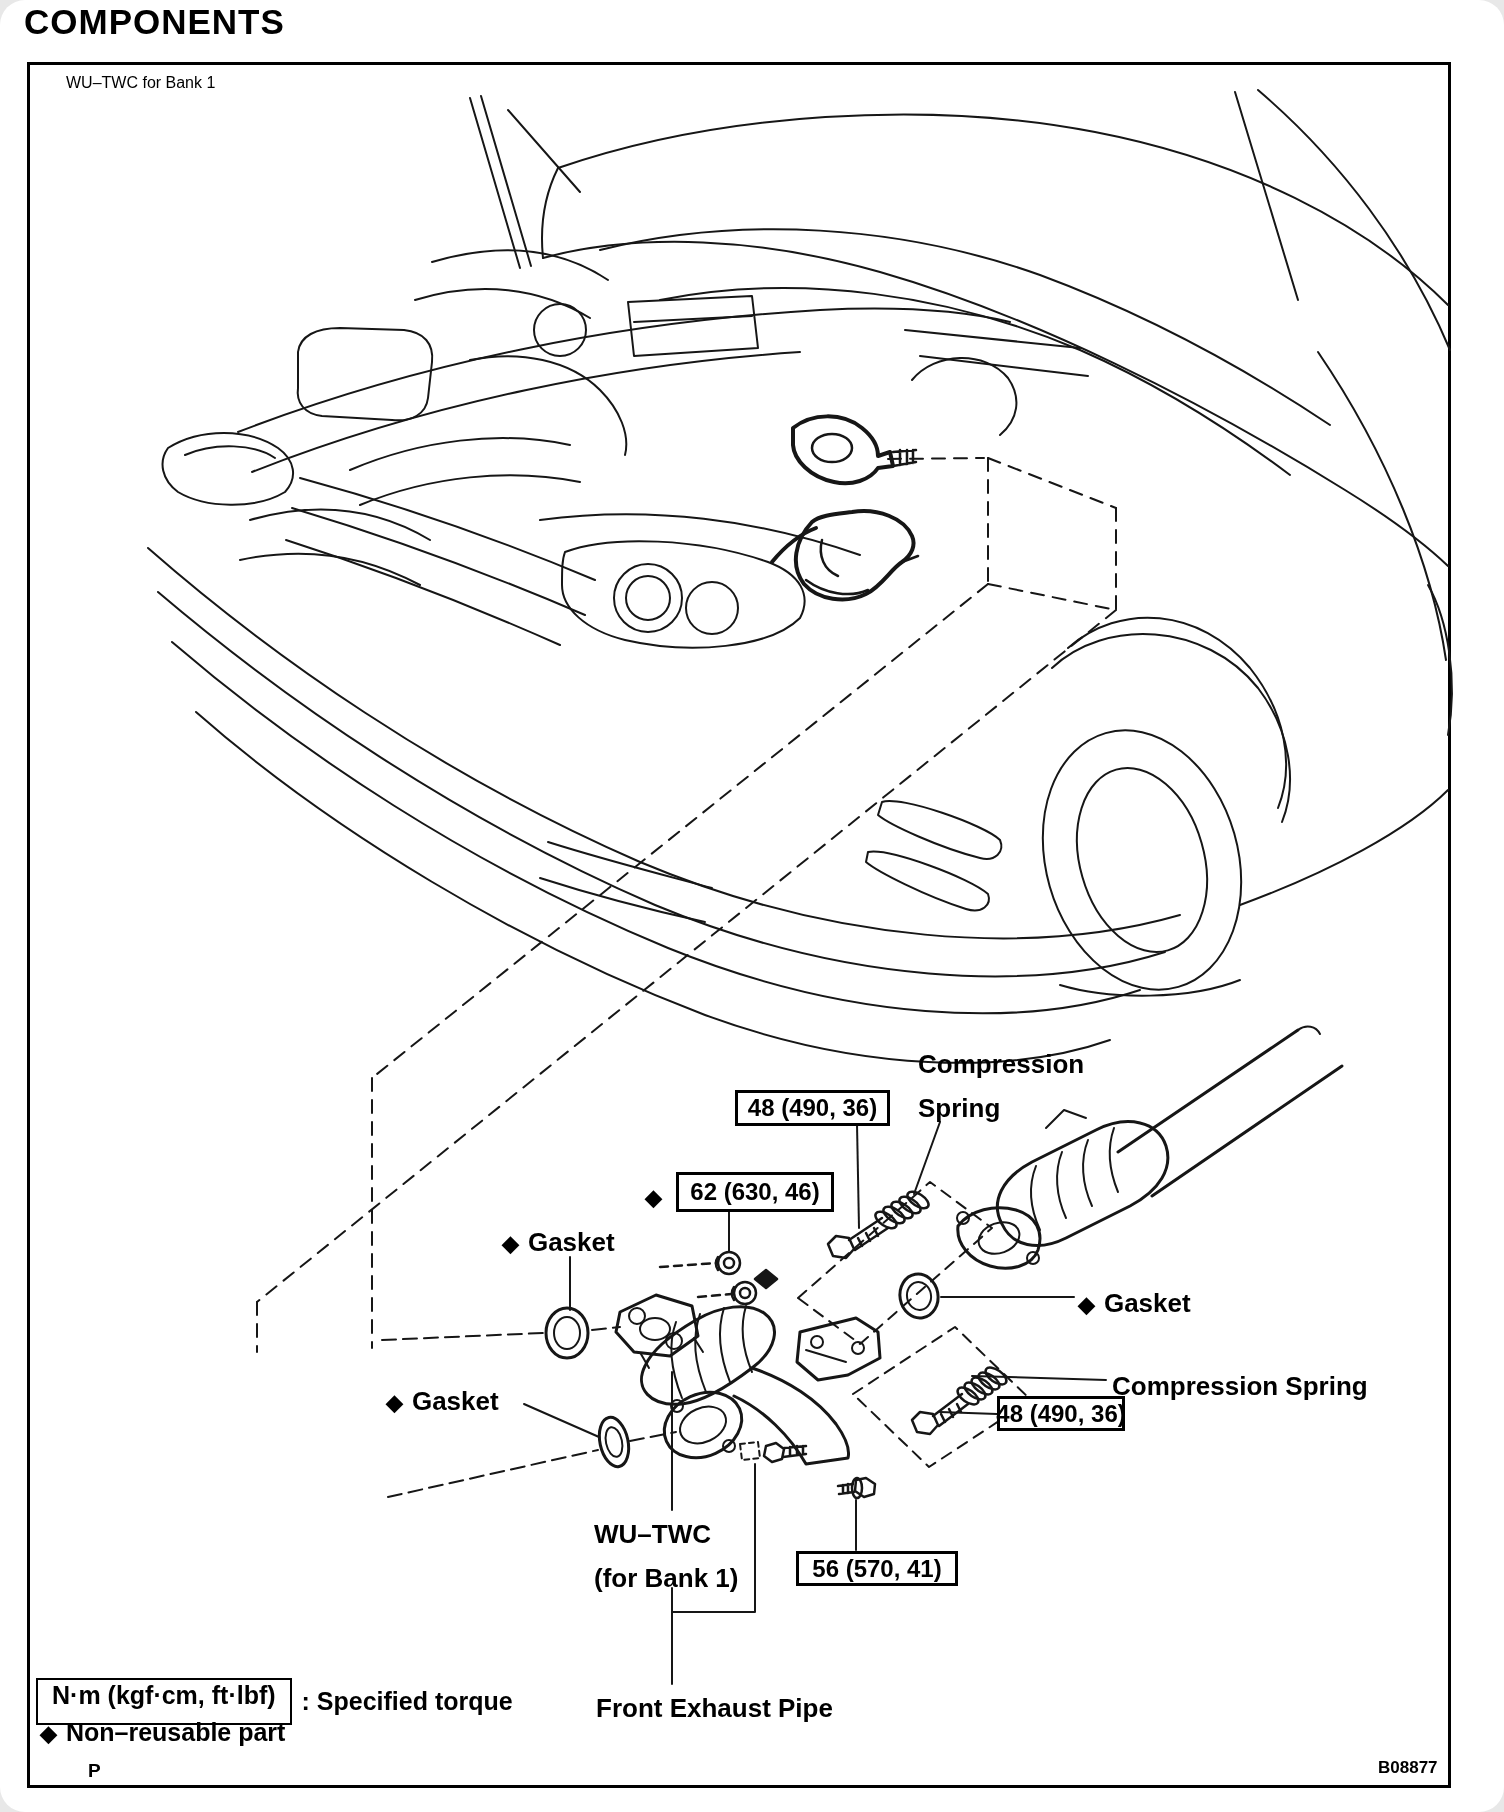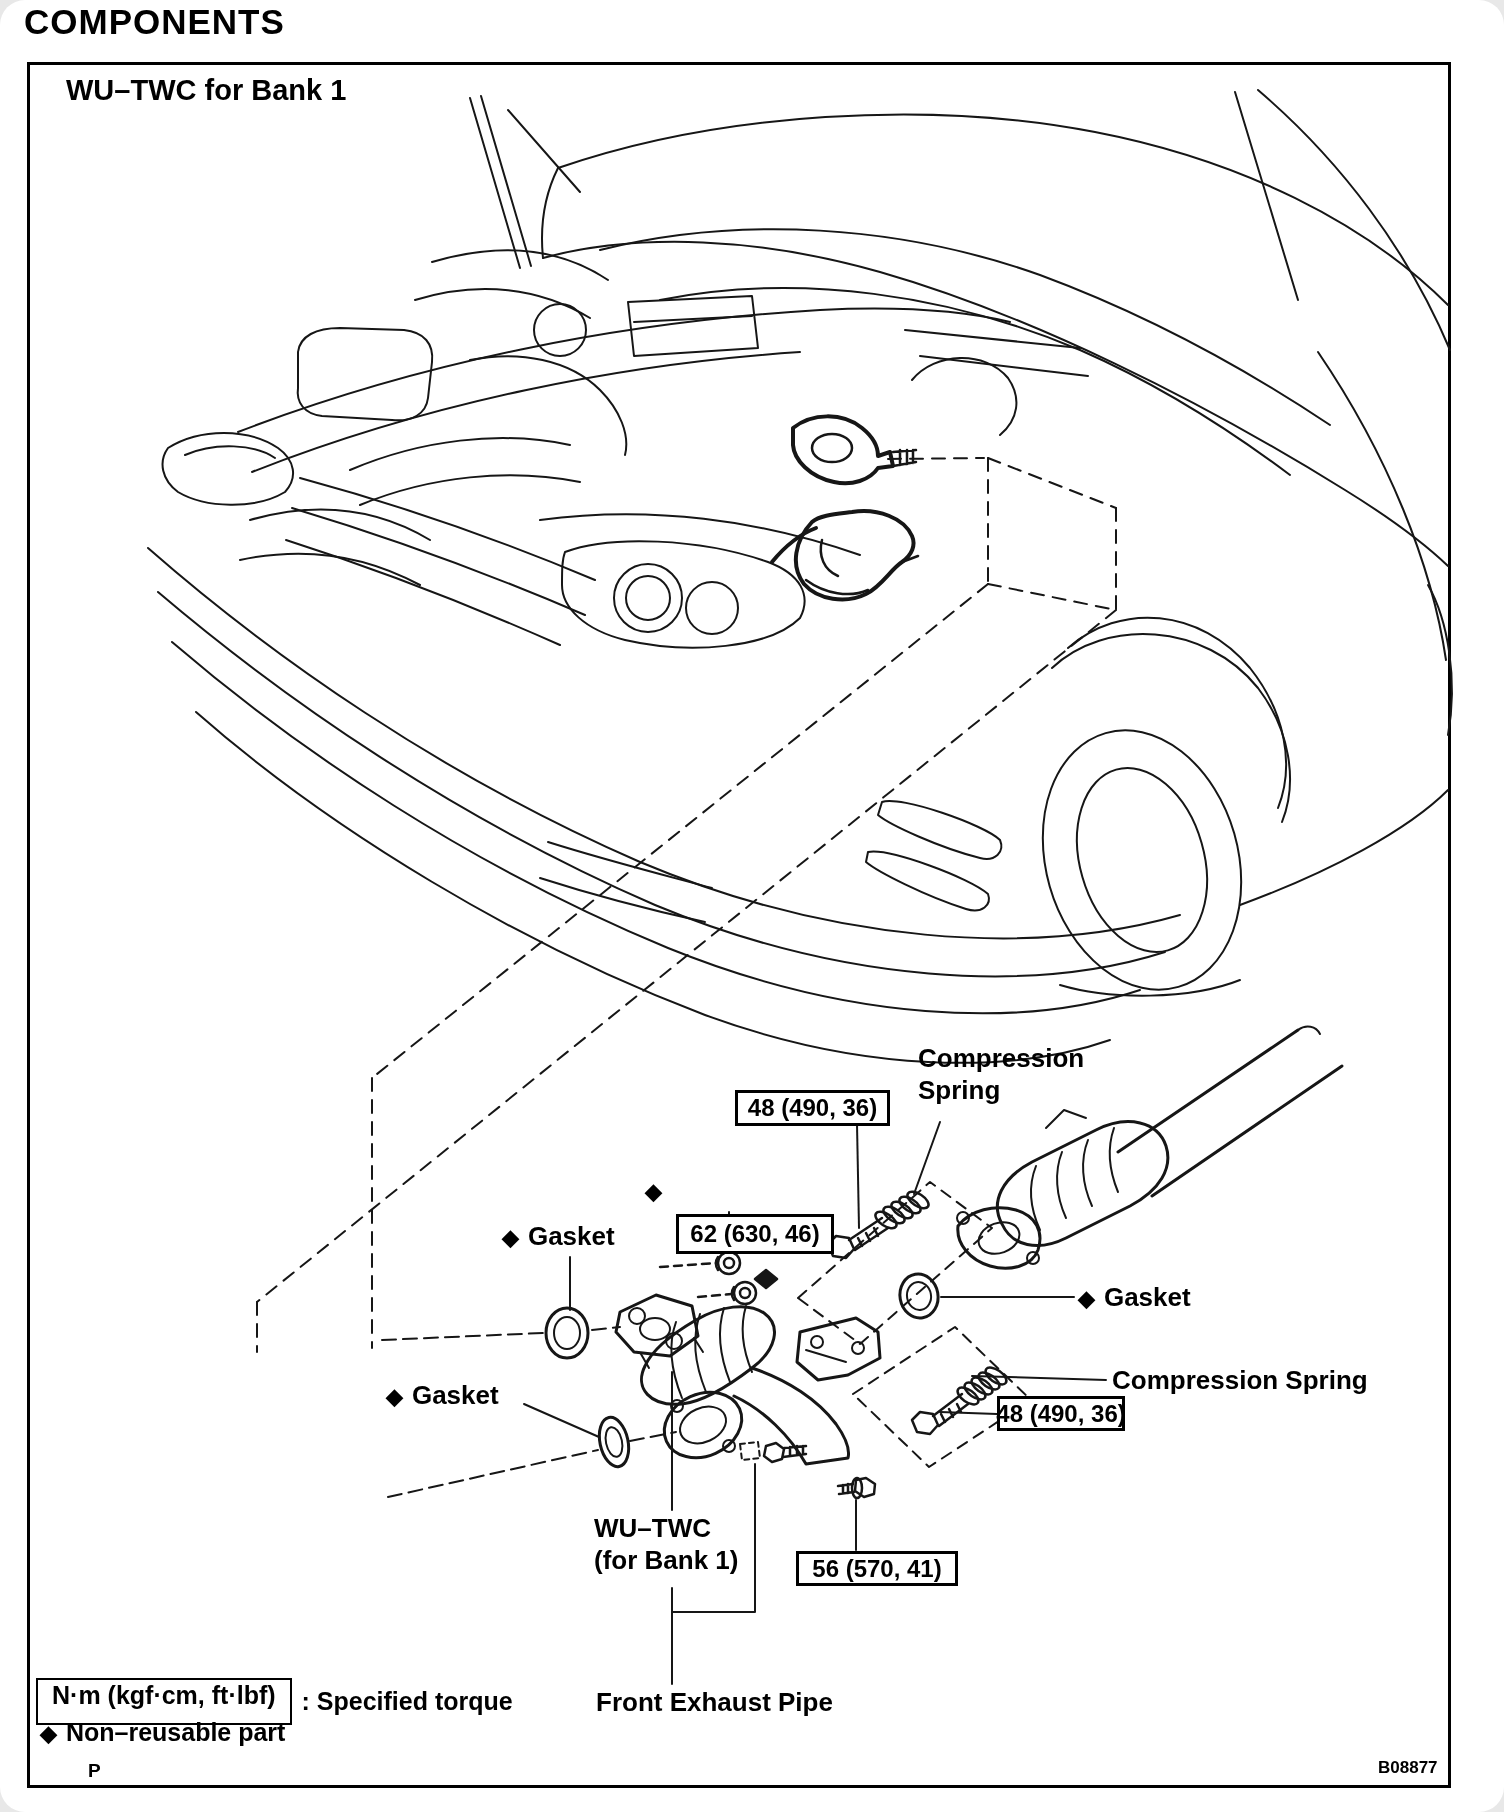--- a/index.html
+++ b/index.html
@@ -2,23 +2,23 @@
 <html><head>
 <meta charset="utf-8">
 <style>
   html,body{margin:0;padding:0;background:#e8e8e8;}
   .page{position:relative;width:1504px;height:1812px;background:#ffffff;
         font-family:"Liberation Sans",sans-serif;color:#000;overflow:hidden;border-radius:25px;}
   .page-title{position:absolute;left:24px;top:2px;font-size:35px;font-weight:bold;
               letter-spacing:1px;white-space:nowrap;}
   .main-frame{position:absolute;left:27px;top:62px;width:1424px;height:1726px;
               border:3px solid #000;box-sizing:border-box;}
-  .subtitle{position:absolute;left:66px;top:74px;font-size:29px;font-weight:bold;white-space:nowrap;}
+  .subtitle{position:absolute;left:66px;top:74px;font-size:16px;font-weight:normal;white-space:nowrap;}
   .artwork{position:absolute;left:0;top:0;}
-  .label{position:absolute;font-size:26px;font-weight:bold;line-height:32px;white-space:nowrap;}
+  .label{position:absolute;font-size:26px;font-weight:bold;line-height:44px;white-space:nowrap;}
   .label .diamond{font-size:22px;margin-right:9px;}
   .wrap2{white-space:normal;width:178px;}
   .torque-box{position:absolute;border:3px solid #000;background:#fff;box-sizing:border-box;
               display:flex;align-items:center;justify-content:center;
               font-size:24px;font-weight:bold;white-space:nowrap;padding:0 8px;}
   .legend-row{position:absolute;left:36px;top:1678px;display:flex;align-items:center;}
   .legend-box{border:2px solid #000;padding:1px 14px 13px 14px;font-size:25px;font-weight:bold;white-space:nowrap;}
   .legend-note{font-size:25px;font-weight:bold;margin-left:10px;white-space:nowrap;}
   .nonreusable-row{position:absolute;left:40px;top:1718px;font-size:25px;font-weight:bold;white-space:nowrap;}
   .nonreusable-row .diamond{font-size:22px;margin-right:9px;}
@@ -245,21 +245,21 @@
     </g>
   </svg>
 
   <div class="label wrap2" style="left:918px;top:1042px;">Compression Spring</div>
 
   <div class="torque-box" style="left:735px;top:1090px;width:155px;height:36px;">48 (490, 36)</div>
 
   <div class="label" style="left:645px;top:1174px;">
     <span class="diamond">◆</span>
   </div>
-  <div class="torque-box" style="left:676px;top:1172px;width:158px;height:40px;margin-top:42px;">62 (630, 46)</div>
+  <div class="torque-box" style="left:676px;top:1172px;width:158px;height:40px;">62 (630, 46)</div>
 
   <div class="label" style="left:502px;top:1220px;">
     <span class="diamond">◆</span><span>Gasket</span>
   </div>
 
   <div class="label" style="left:386px;top:1379px;">
     <span class="diamond">◆</span><span>Gasket</span>
   </div>
 
   <div class="label" style="left:1078px;top:1281px;">

